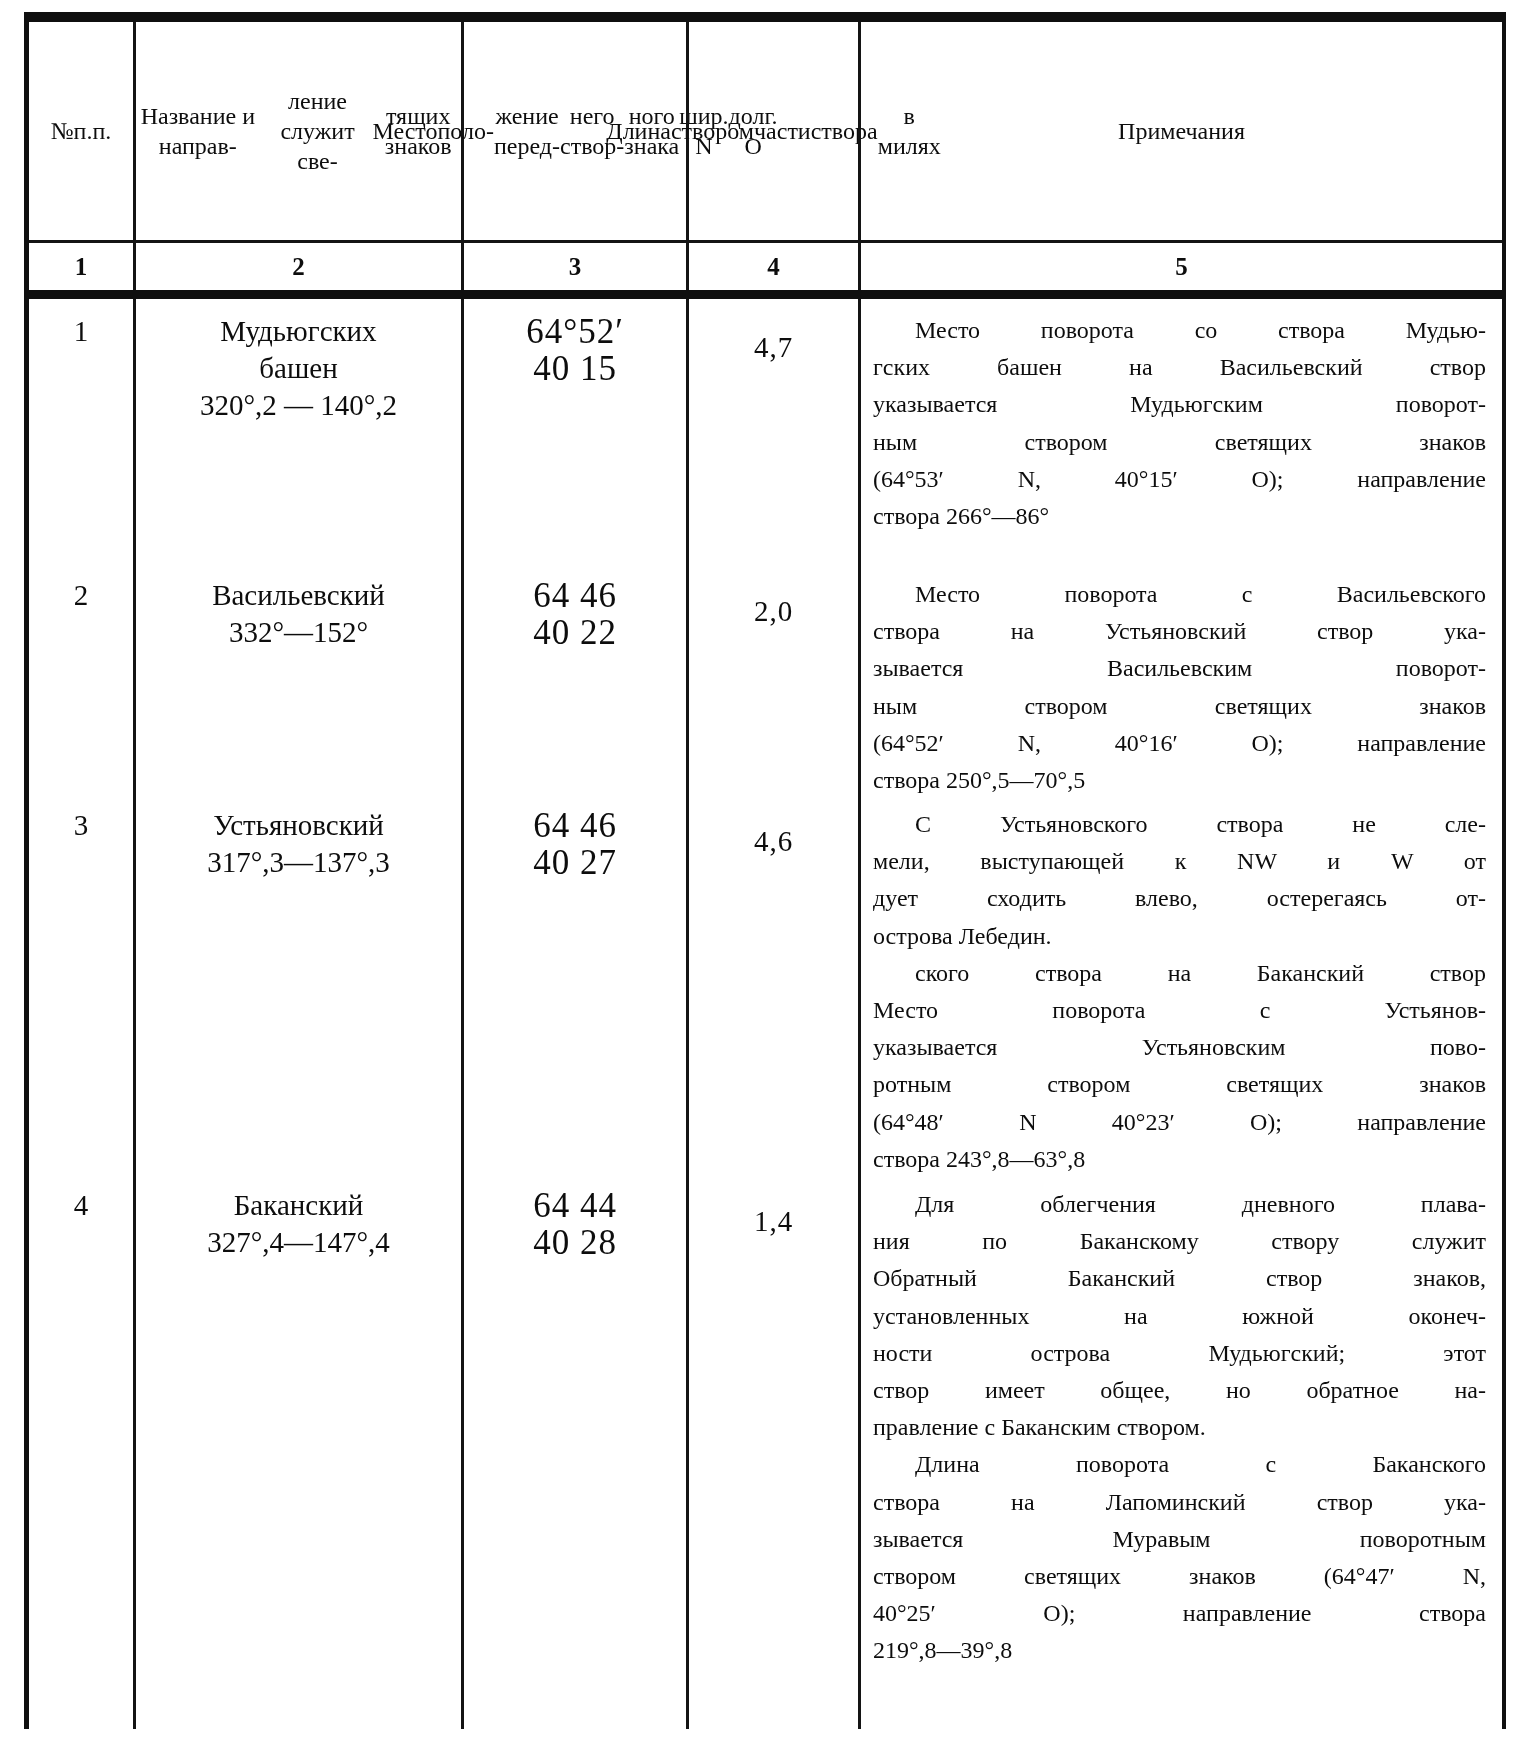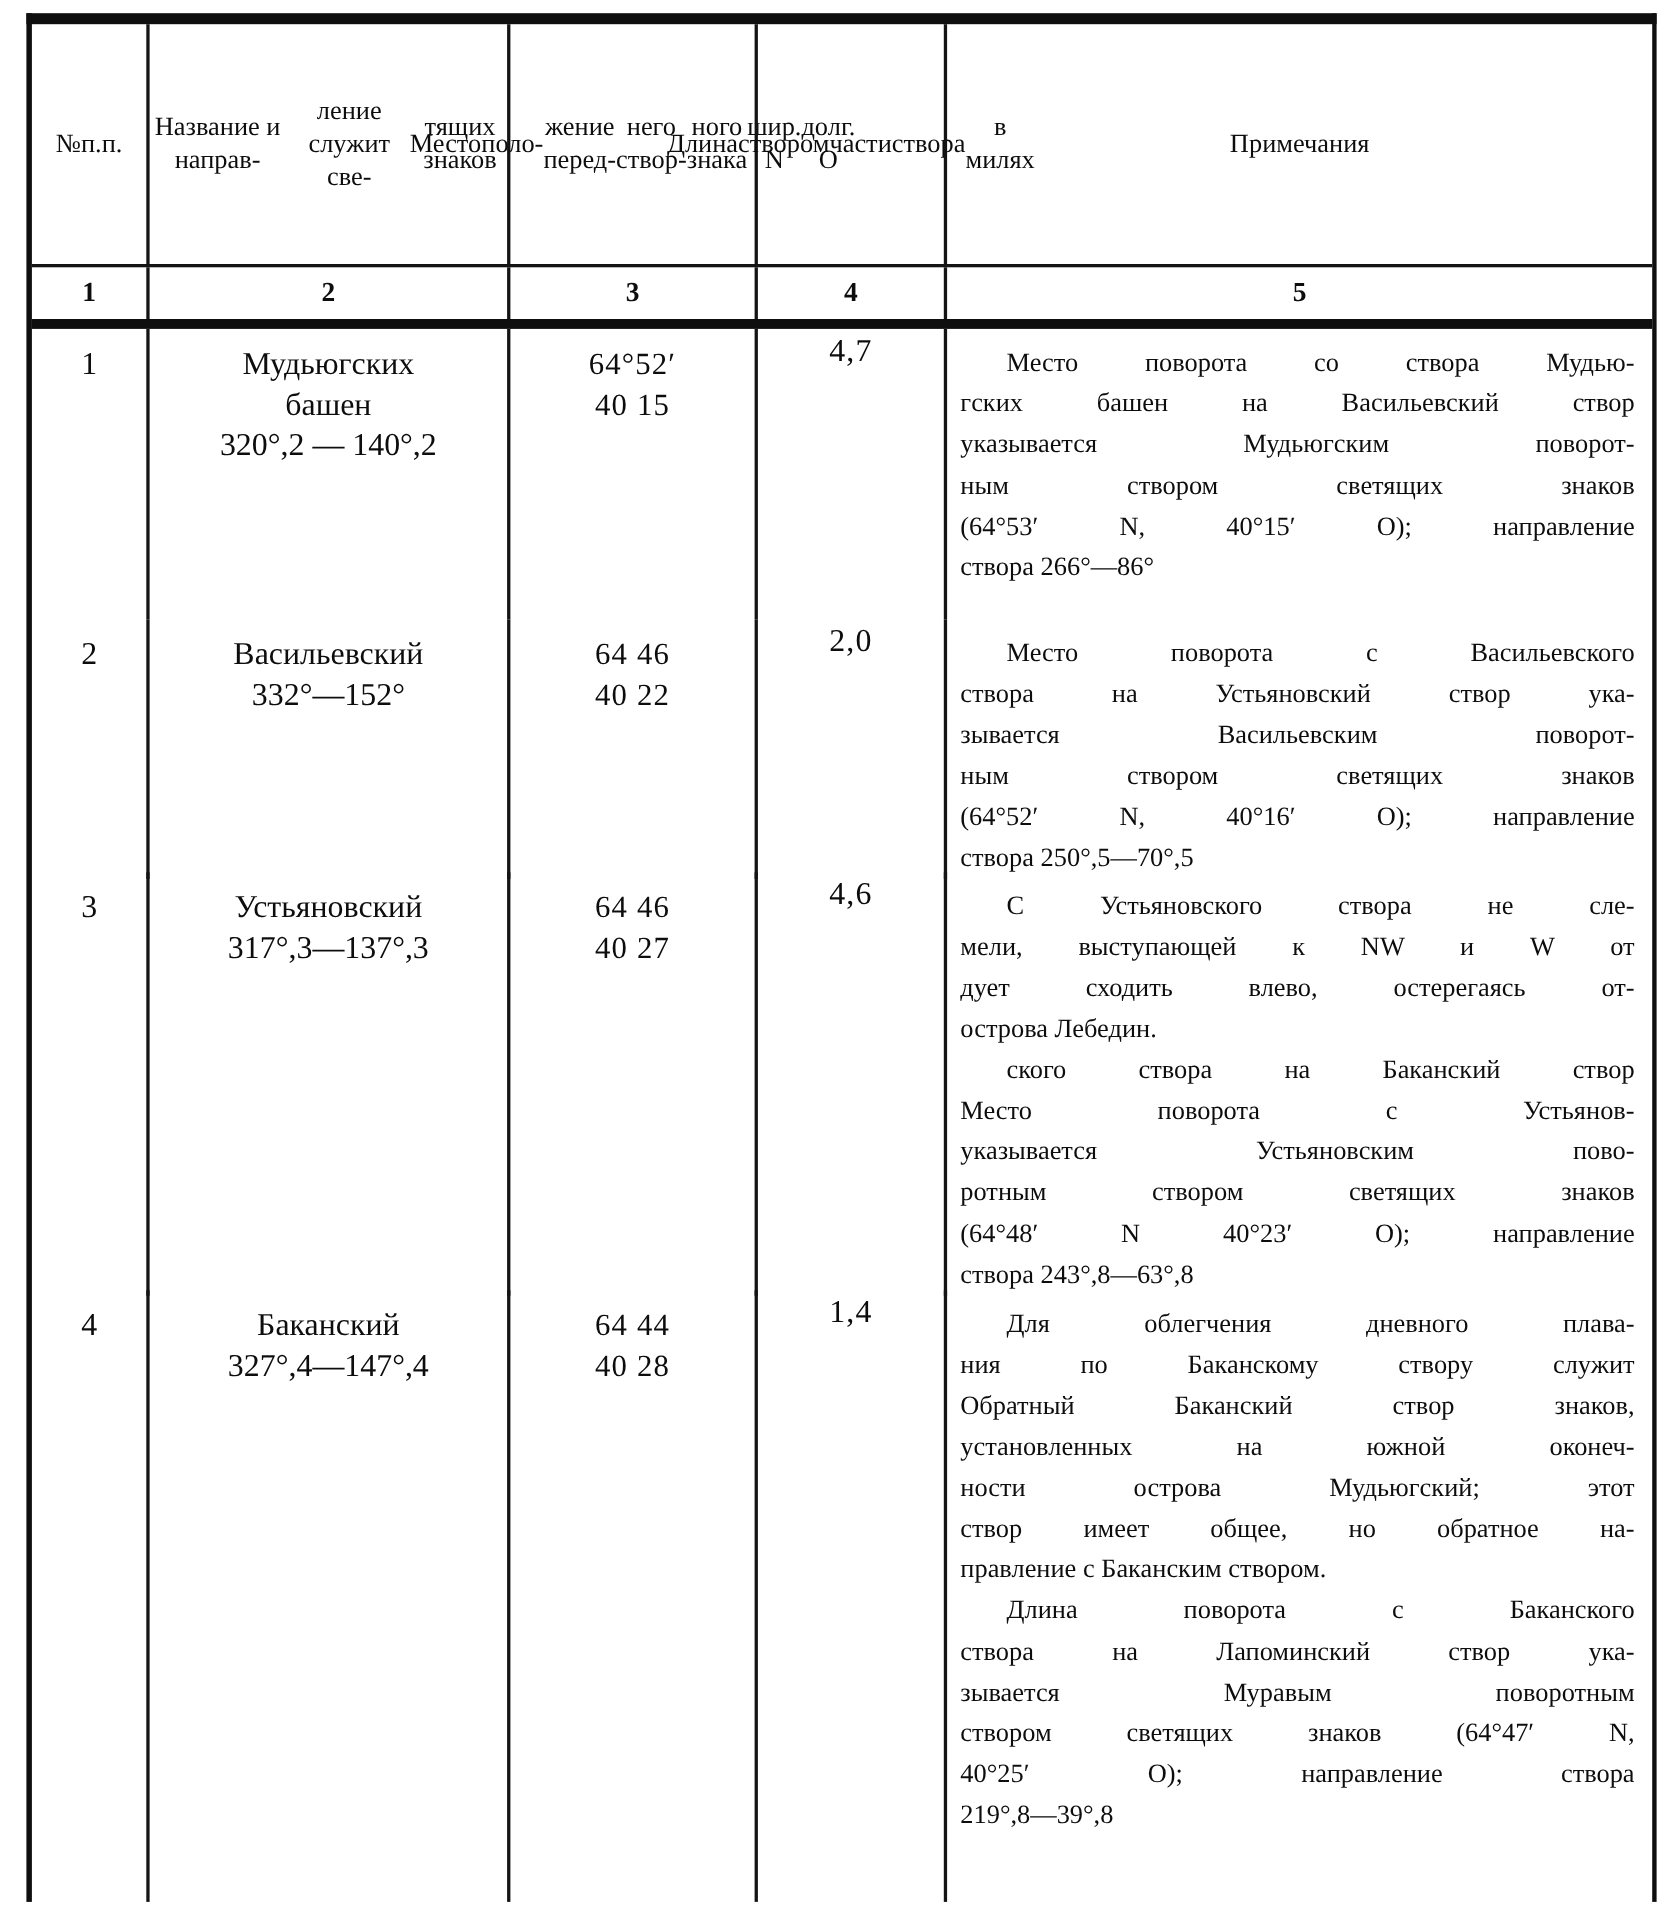--- a/index.html
+++ b/index.html
@@ -33,22 +33,22 @@
   .numrow { height:47px; border-bottom:9px solid #0f0f0f; }
   .numrow .c {
     display:flex; align-items:center; justify-content:center;
     font-size:25px; font-weight:bold;
   }
 
   
   .r1 { height:264px; } .r2 { height:230px; } .r3 { height:380px; } .r4 { height:556px; }
   .col-num { text-align:center; padding-top:16px; font-size:29px; }
   .col-name { padding-top:14px; font-size:29px; line-height:37px; }
-  .col-pos  { padding-top:14px; font-size:28px; line-height:37px; letter-spacing:1px; }
-  .col-len  { text-align:center; padding-top:4px; font-size:29px; letter-spacing:1px; }
+  .col-pos  { padding-top:14px; font-size:35px; line-height:37px; letter-spacing:1px; }
+  .col-len  { text-align:center; padding-top:32px; font-size:29px; letter-spacing:1px; }
   .col-notes { padding:13px 16px 0 12px; font-size:24px; line-height:37.2px; }
 
   
   .tline { text-align:justify; text-align-last:justify; white-space:normal; }
   .tline-last { text-align-last:left; }
   .para .tline:first-child { text-indent:42px; }
   .lines-center .tline { text-align:center; text-align-last:center; }
   .lines-center .tline:first-child { text-indent:0; }
 </style>
 </head>

